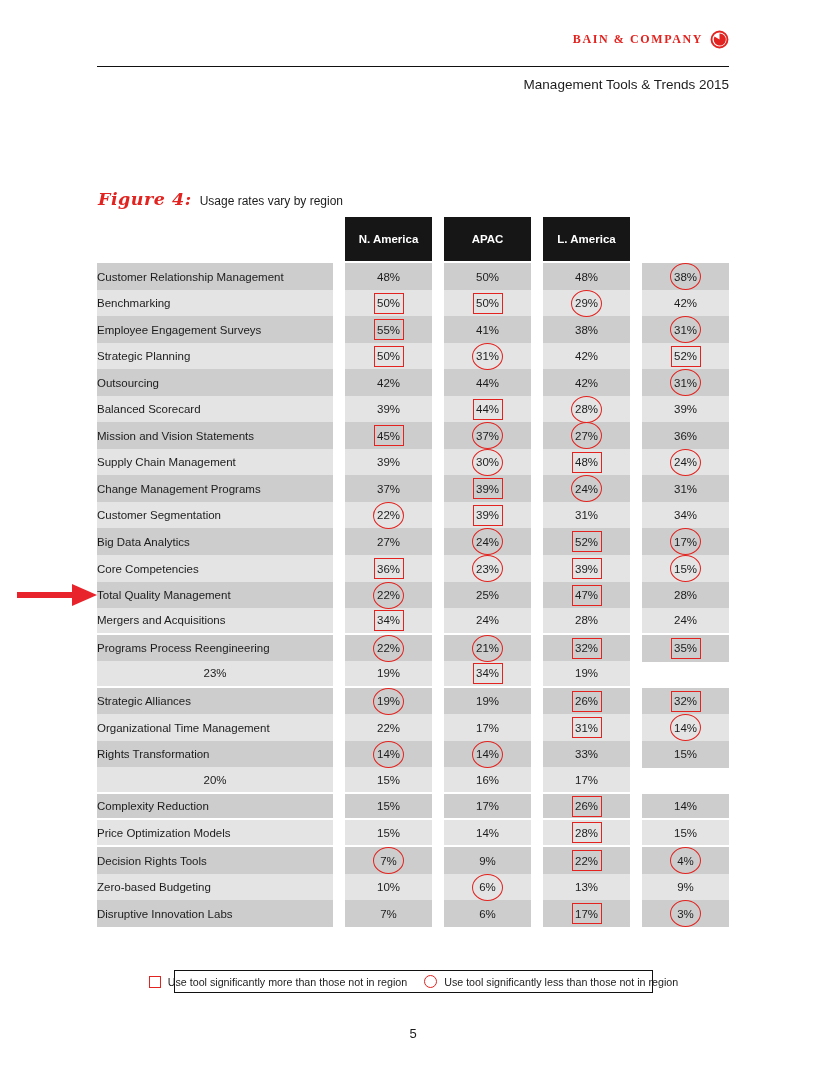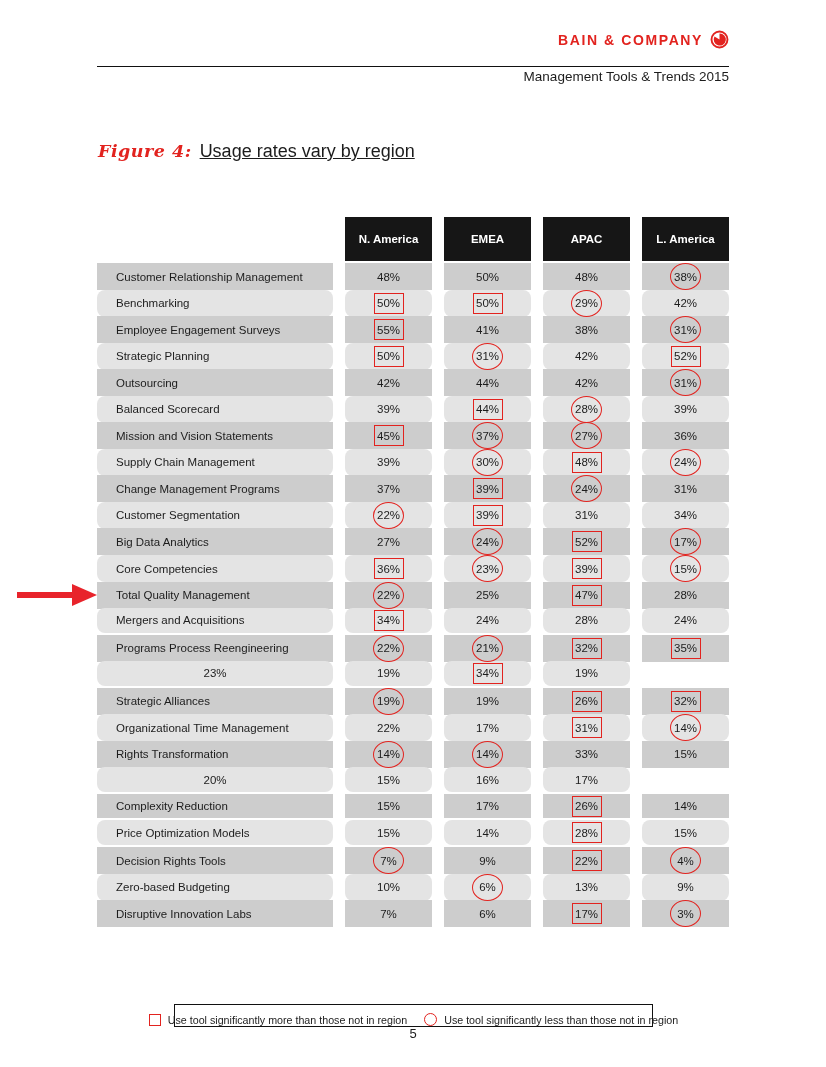--- a/index.html
+++ b/index.html
@@ -8,38 +8,38 @@
     position: relative;
     width: 826px; height: 1067px;
     background: #ffffff;
     font-family: "Liberation Sans", sans-serif;
     overflow: hidden;
   }
   
   .brand {
     position: absolute; top: 30px; right: 97px;
     display: flex; align-items: center; gap: 7px;
-    color: #e2231f; font-weight: bold; font-size: 14px; letter-spacing: 1.6px;
+    color: #e2231f; font-weight: bold; font-size: 12px; letter-spacing: 1.6px; font-family: Liberation Serif, serif;
   }
   .brand svg { display:block; }
   .rule {
     position: absolute; top: 66px; left: 97px; width: 632px;
     border-top: 1.7px solid #111;
   }
   .doc-title {
-    position: absolute; top: 69px; right: 97px;
+    position: absolute; top: 77px; right: 97px;
     font-size: 13.5px; color: #1c1c1c;
   }
   
   .figure-title { position: absolute; top: 141px; left: 98px; display:flex; align-items: baseline; }
   .fig-label {
     color: #e2231f; font-family: "DejaVu Serif", serif;
-    font-style: italic; font-weight: bold; font-size: 17.5px; letter-spacing: .5px;
-  }
-  .fig-text { font-size: 18px; color: #1c1c1c; margin-left: 8px; text-decoration: underline; }
+    font-style: italic; font-weight: bold; font-size: 17.5px; letter-spacing: .5px; margin-top: 48px;
+  }
+  .fig-text { font-size: 12px; color: #1c1c1c; margin-left: 8px; }
   
   .tbl { position: absolute; left: 97px; top: 217px; width: 632px; }
   .thead, .tr {
     display: grid;
     grid-template-columns: 236px repeat(4, 1fr);
     column-gap: 3px;
     gap: 12px;
   }
   .thead { height: 44px; margin-bottom: 2px; }
   .th {
@@ -47,35 +47,35 @@
     font-size: 11.5px; font-weight: bold;
     display: flex; align-items: center; justify-content: center;
   }
   .th-empty { background: transparent; }
   .tr { height: 24.56px; margin-bottom: 2px; }
   .td {
     display: flex; align-items: center; justify-content: center;
     font-size: 11.5px; color: #1c1c1c; overflow: visible;
   }
   .tr.dark  .td { background: #cdcdcd; }
-  .tr.light .td { background: #e4e4e4; border-radius: 8px; }
-  .td-label { justify-content: flex-start; padding-left: 19px; }
+  .tr.light .td { background: #e4e4e4; }
+  .td-label { justify-content: flex-start; padding-left: 0; }
   .val {
     position: relative; display: flex; align-items: center; justify-content: center;
     font-size: 11.5px; height: 20px; min-width: 30px; background: transparent;
   }
   .val.square { border: 1.6px solid #e2231f; height: 21px; }
   .val.circle { border: 1.6px solid #e2231f; border-radius: 50%; width: 31px; height: 27px; }
   
   .arrow { position: absolute; left: 15px; width: 82px; height: 22px; }
   
   .legend {
-    position: absolute; left: 174px; top: 1004px; width: 479px; height: 23px;
+    position: absolute; left: 174px; top: 970px; width: 479px; height: 23px;
     border: 1.7px solid #111;
-    display: flex; align-items: flex-end; justify-content: center; gap: 7px;
+    display: flex; align-items: center; justify-content: center; gap: 7px;
     font-size: 10.7px; color: #1c1c1c; white-space: nowrap;
   }
   .legend-square { width: 12px; height: 12px; border: 1.7px solid #e2231f; flex: 0 0 auto; }
   .legend-circle { width: 13px; height: 13px; border: 1.7px solid #e2231f; border-radius: 50%; flex: 0 0 auto; margin-left: 10px; }
   
   .page-num {
     position: absolute; top: 1026px; left: 0; width: 100%;
     text-align: center; font-size: 13px; color: #1c1c1c;
   }
 </style>
@@ -100,21 +100,20 @@
 
   <div class="figure-title">
     <span class="fig-label">Figure 4:</span>
     <span class="fig-text">Usage rates vary by region</span>
   </div>
 
   <div class="tbl">
     <div class="thead">
       <div class="th th-empty"></div>
       <div class="th">N. America</div>
-      <div class="th">EMEA</div>
       <div class="th">APAC</div>
       <div class="th">L. America</div>
     </div>
     <div class="tbody" id="tbody">
         <div class="tr dark">
           <div class="td td-label">Customer Relationship Management</div>
           <div class="td td-val">
             <span class="val">48%</span>
           </div>
           <div class="td td-val">

